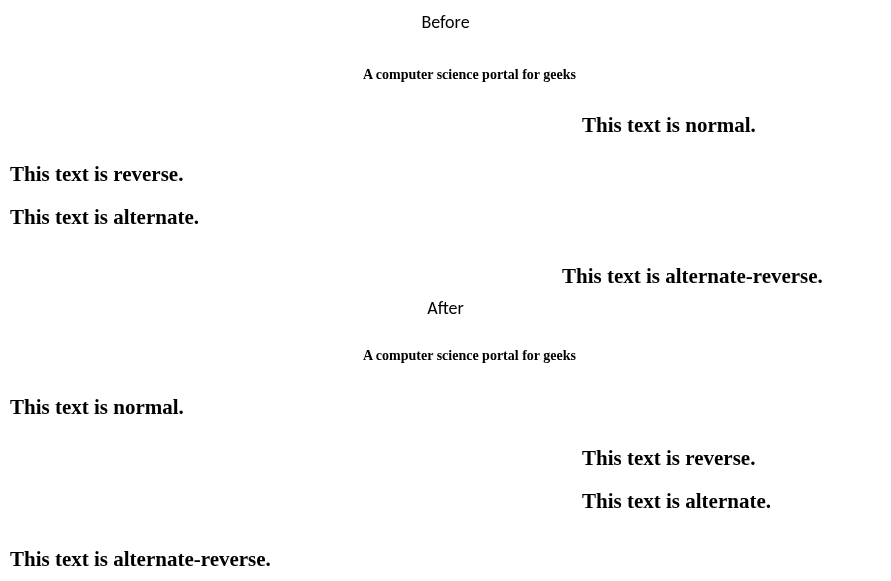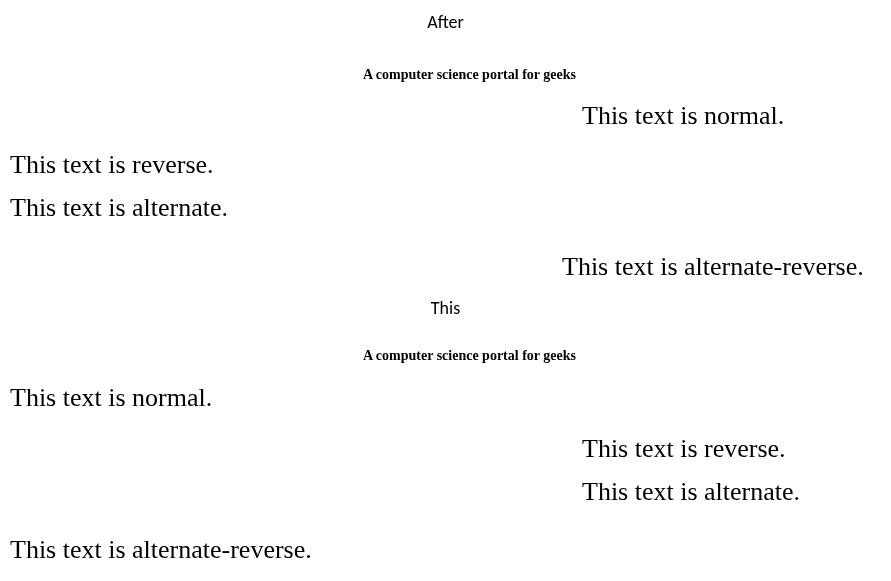--- a/index.html
+++ b/index.html
@@ -25,23 +25,24 @@
   .subtitle {
     font-family: "Times New Roman", Times, serif;
     font-size: 14px;
     font-weight: bold;
     text-align: center;
     width: 100%;
     padding-left: 48px;
   }
   .demo-text {
     font-family: "Times New Roman", Times, serif;
-    font-size: 26px;
-    font-weight: normal;
+    font-size: 21px;
+    font-weight: bold;
     position: absolute;
+    margin-top: 12px;
   }
   
   #before-label {
     position: absolute;
     top: 11px;
     left: 0;
   }
   #before-subtitle {
     position: absolute;
     top: 67px;
@@ -87,33 +88,33 @@
     left: 582px;
   }
   #after-altrev {
     top: 535px;
     left: 10px;
   }
 </style>
 </head>
 <body>
 
-<div id="before-label" class="section-label">After</div>
+<div id="before-label" class="section-label">Before</div>
 
 <div id="before-subtitle" class="subtitle">A computer science portal for geeks</div>
 
 <div id="before-normal" class="demo-text">This text is normal.</div>
 
 <div id="before-reverse" class="demo-text">This text is reverse.</div>
 
 <div id="before-alternate" class="demo-text">This text is alternate.</div>
 
 <div id="before-altrev" class="demo-text">This text is alternate-reverse.</div>
 
-<div id="after-label" class="section-label">This</div>
+<div id="after-label" class="section-label">After</div>
 
 <div id="after-subtitle" class="subtitle">A computer science portal for geeks</div>
 
 <div id="after-normal" class="demo-text">This text is normal.</div>
 
 <div id="after-reverse" class="demo-text">This text is reverse.</div>
 
 <div id="after-alternate" class="demo-text">This text is alternate.</div>
 
 <div id="after-altrev" class="demo-text">This text is alternate-reverse.</div>

